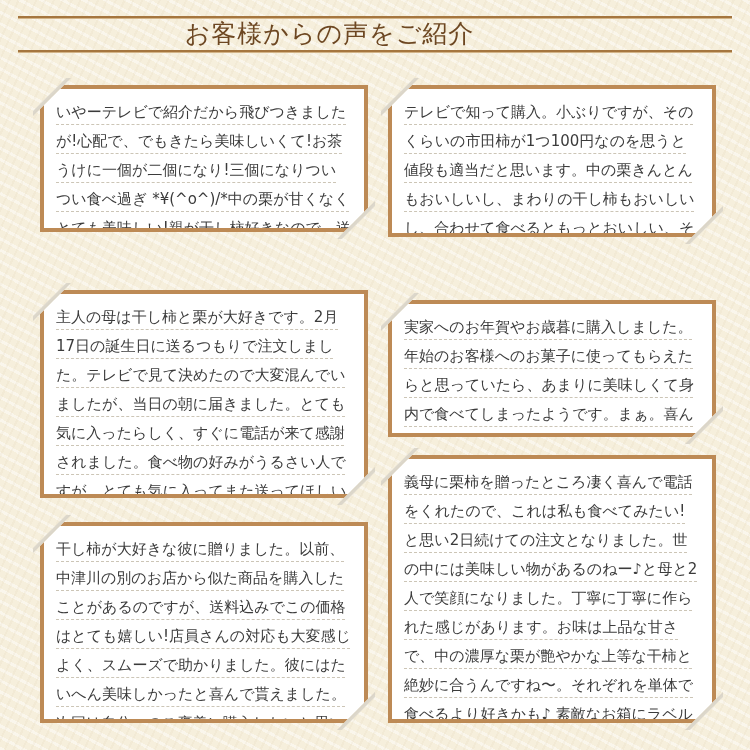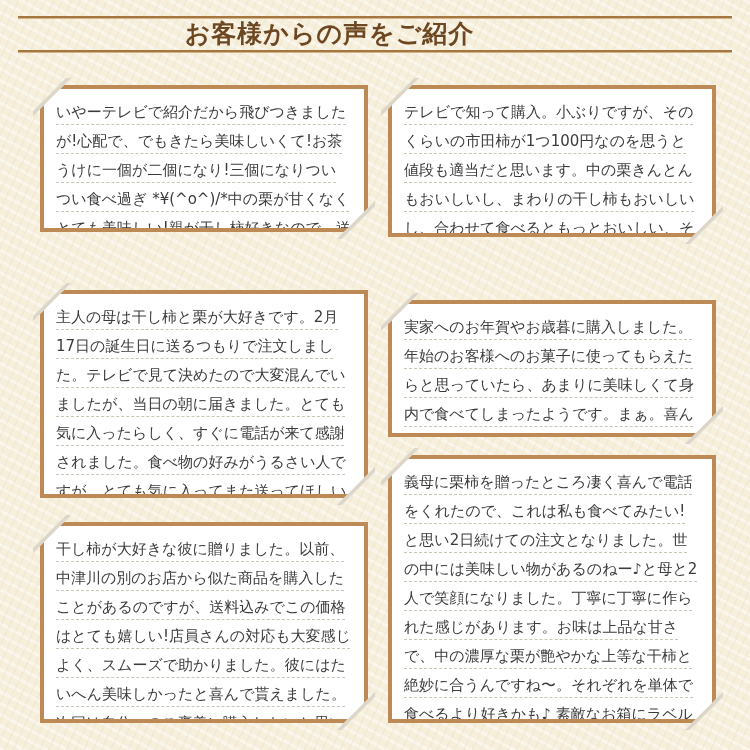--- a/index.html
+++ b/index.html
@@ -26,21 +26,21 @@
     overflow:hidden;
   }
   .rule{
     position:absolute;left:18px;width:714px;height:3px;
     background:linear-gradient(to bottom, var(--rule-dark) 0 60%, var(--rule-light) 60% 100%);
   }
   .rule.top{top:16px;}
   .rule.bottom{top:50px;}
   .page-title{
     position:absolute;top:20px;left:0;width:659px;
-    text-align:center;font-size:25px;font-weight:bold;color:var(--title);
+    text-align:center;font-size:25px;font-weight:normal;color:var(--title);
     letter-spacing:1px;line-height:28px;
   }
   .card{position:absolute;}
   .card-paper{
     position:absolute;inset:0;
     background:var(--card-bg);
     border:4px solid var(--card-border);
     clip-path:polygon(24px 0, 100% 0, 100% calc(100% - 24px), calc(100% - 24px) 100%, 0 100%, 0 24px);
     overflow:hidden;
   }

